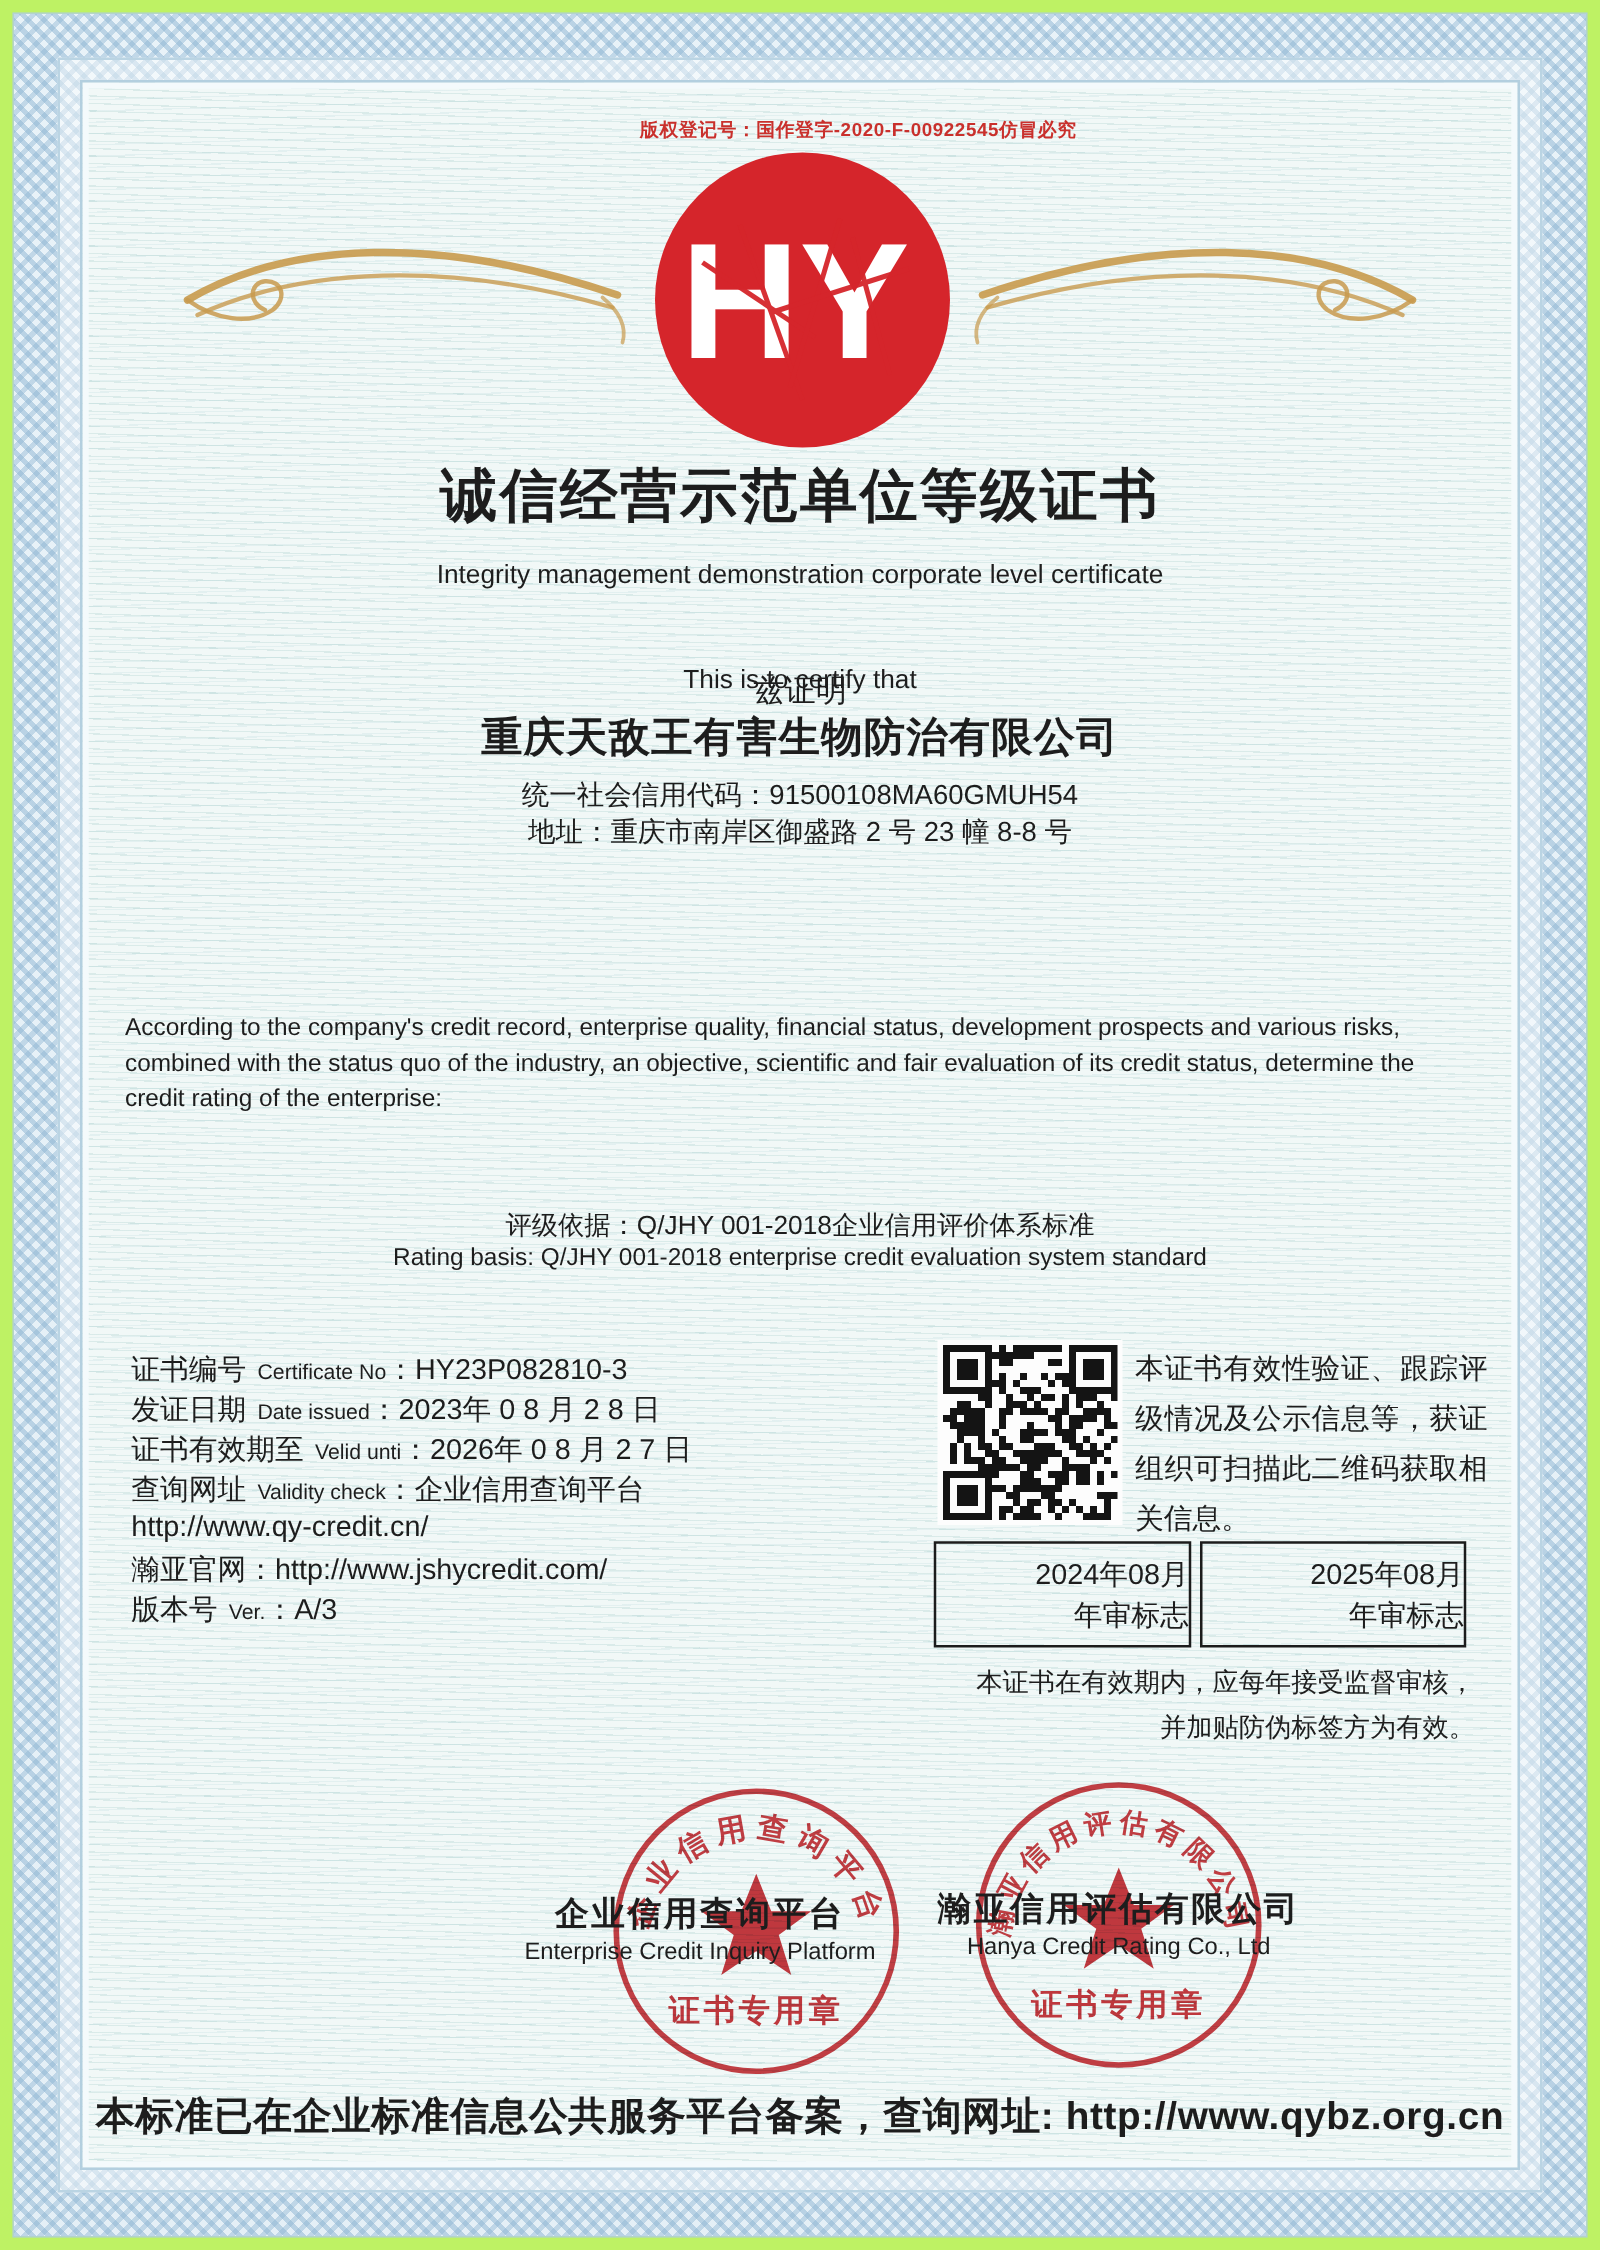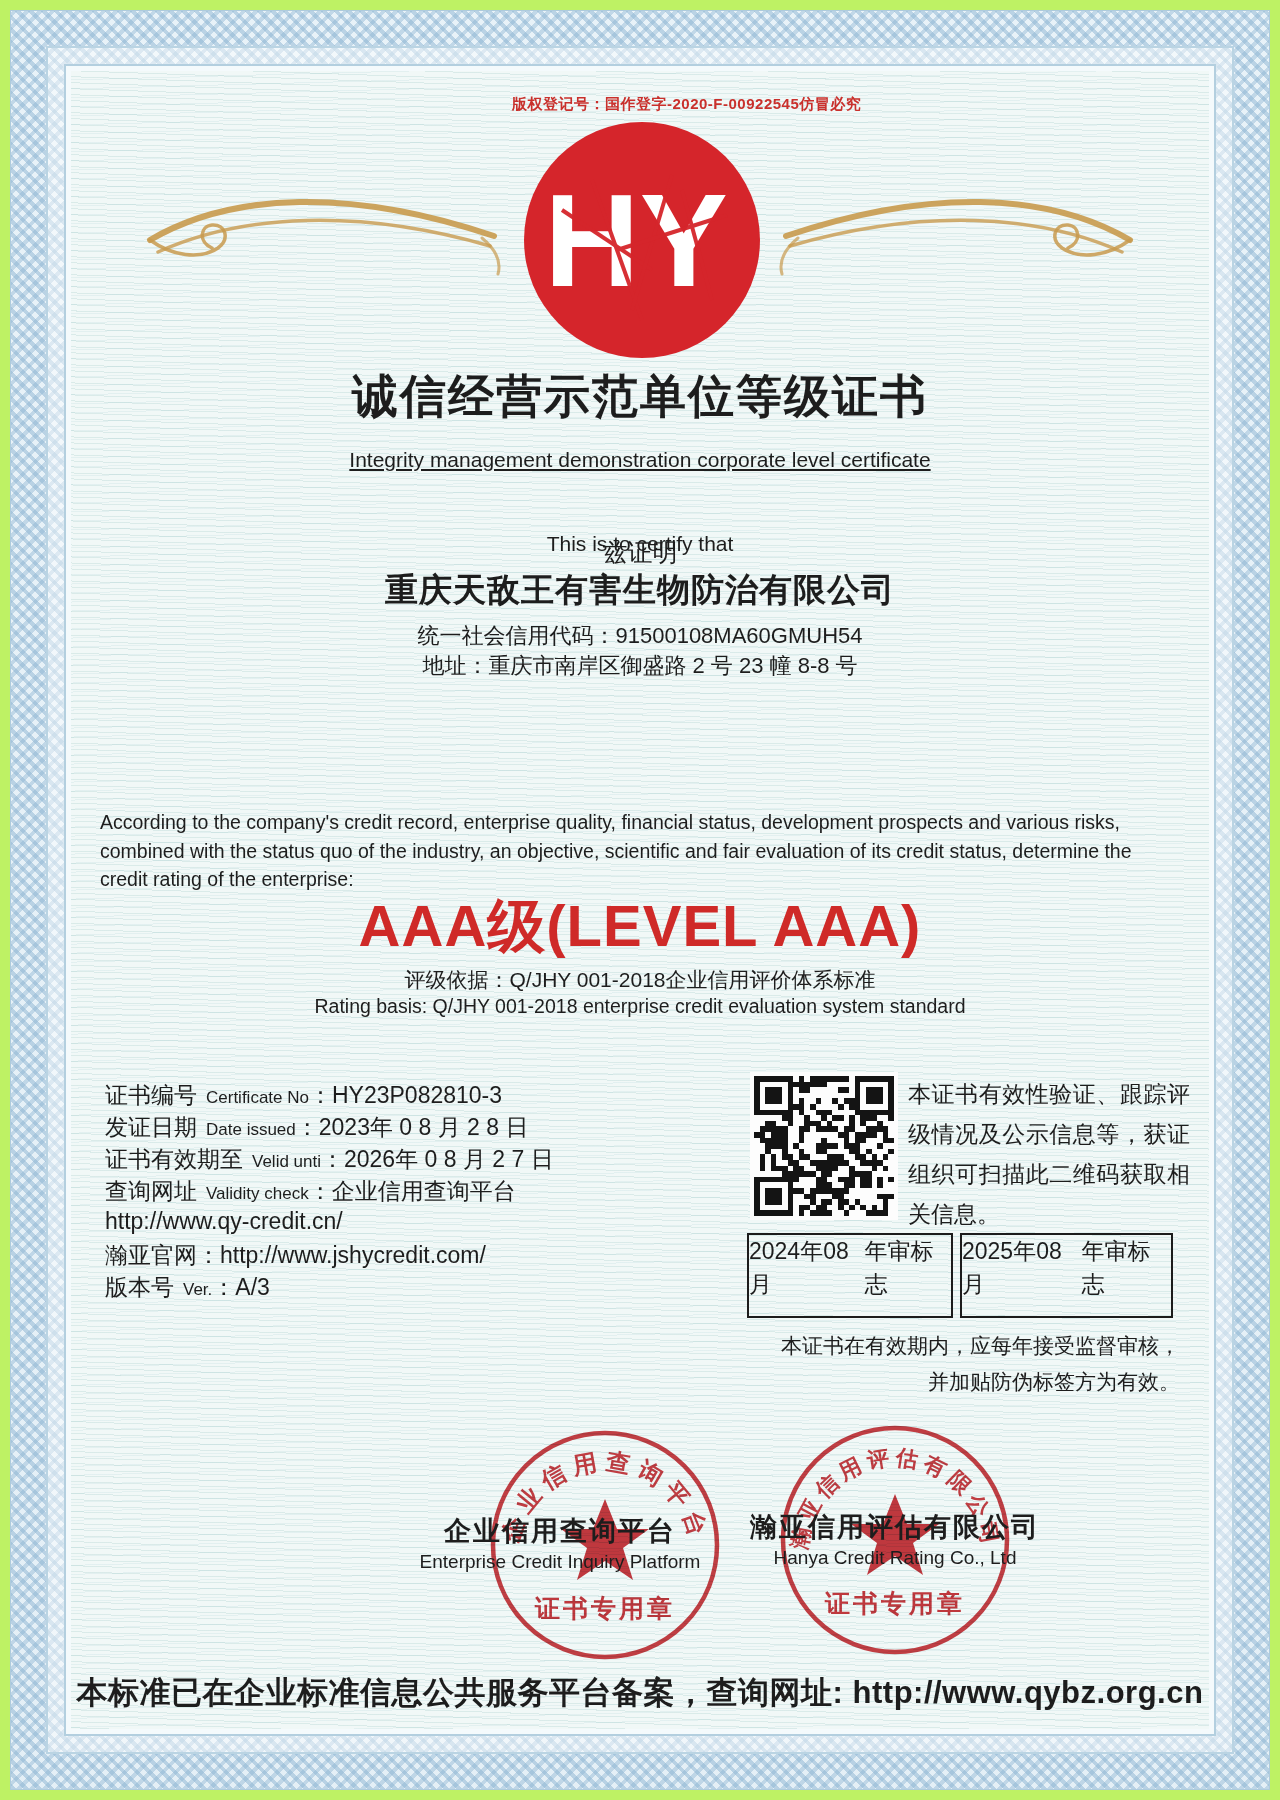--- a/index.html
+++ b/index.html
@@ -19,21 +19,21 @@
     background-image:
       repeating-linear-gradient(2deg, rgba(96,165,160,.16) 0 1px, rgba(0,0,0,0) 1px 6px),
       repeating-linear-gradient(-1.5deg, rgba(110,175,185,.11) 0 1px, rgba(0,0,0,0) 1px 9px);}
   .abs{position:absolute;}
   .ctr{left:0;right:0;text-align:center;}
   .copyright{top:95px;left:512px;font-size:15px;font-weight:bold;color:#c9302c;letter-spacing:.5px;}
   .logo-wrap{top:120px;left:522px;width:240px;height:240px;}
   .flourish{top:178px;width:368px;height:120px;}
   .fl-left{left:142px;} .fl-right{left:770px;transform:scaleX(-1);}
   .title-zh{top:366px;font-size:46px;font-weight:bold;letter-spacing:2px;}
-  .title-en{top:448px;font-size:21px;text-decoration:underline;}
+  .title-en{top:448px;font-size:21px;}
   .certify-zh{top:497px;font-size:25px;margin-top:39px;}
   .certify-en{top:532px;font-size:21px;}
   .company{top:568px;font-size:33px;font-weight:bold;letter-spacing:1px;}
   .credit-code{top:621px;font-size:22px;}
   .address{top:651px;font-size:22px;}
   .para{left:100px;width:1080px;}
   .para-zh{top:732px;font-size:24px;line-height:37px;text-align:justify;}
   .para-en{top:808px;font-size:19.5px;line-height:28.5px;text-align:left;}
   .level{top:888px;font-size:58px;font-weight:bold;color:#cf2a28;letter-spacing:1px;}
   .basis-zh{top:966px;font-size:21px;}
@@ -41,21 +41,21 @@
   .info{left:105px;top:1080px;width:560px;}
   .info-row{display:flex;align-items:baseline;height:32px;white-space:nowrap;}
   .info-zh{font-size:23px;}
   .info-en{font-size:17px;margin-left:9px;}
   .info-en:empty{margin:0;}
   .info-val{font-size:23px;}
   .qr-box{left:750px;top:1072px;width:148px;height:148px;background:#fdfdfd;padding:4px;box-sizing:border-box;}
   .qr-box svg{width:100%;height:100%;display:block;}
   .qr-note{left:908px;top:1074px;width:282px;font-size:23px;line-height:40px;text-align:justify;}
   .ybox{top:1233px;height:85px;border:2px solid #1c1c1c;box-sizing:border-box;
-        display:flex;flex-direction:row;justify-content:center;text-align:left;
+        display:flex;flex-direction:column;justify-content:center;text-align:right;
         font-size:23px;line-height:33px;}
   .ybox1{left:747px;width:206px;} .ybox2{left:960px;width:213px;}
   .annual-note{left:735px;width:445px;text-align:right;font-size:21px;}
   .an1{top:1332px;} .an2{top:1368px;}
   .seal{width:250px;height:250px;mix-blend-mode:multiply;}
   .seal svg{width:100%;height:100%;}
   .seal1{left:480px;top:1423px;} .seal2{left:770px;top:1418px;}
   .sigcol{text-align:center;}
   .sig1{left:360px;width:400px;} .sig2{left:700px;width:390px;}
   .sig-zh{font-size:27px;font-weight:bold;letter-spacing:2px;}
@@ -109,21 +109,20 @@
   <div class="abs ctr title-en">Integrity management demonstration corporate level certificate</div>
   <div class="abs ctr certify-zh">兹证明</div>
   <div class="abs ctr certify-en">This is to certify that</div>
 
   <div class="abs ctr company">重庆天敌王有害生物防治有限公司</div>
   <div class="abs ctr credit-code">统一社会信用代码：91500108MA60GMUH54</div>
   <div class="abs ctr address">地址：重庆市南岸区御盛路 2 号 23 幢 8-8 号</div>
 
   <div class="abs para para-en">According to the company's credit record, enterprise quality, financial status, development prospects and various risks, combined with the status quo of the industry, an objective, scientific and fair evaluation of its credit status, determine the credit rating of the enterprise:</div>
 
-  <div class="abs ctr level">AAA级(LEVEL AAA)</div>
   <div class="abs ctr basis-zh">评级依据：Q/JHY 001-2018企业信用评价体系标准</div>
   <div class="abs ctr basis-en">Rating basis: Q/JHY 001-2018 enterprise credit evaluation system standard</div>
 
   <div class="abs info">
     <div class="info-row">
       <span class="info-zh">证书编号</span>
       <span class="info-en">Certificate No</span>
       <span class="info-val">：HY23P082810-3</span>
     </div>
     <div class="info-row">

